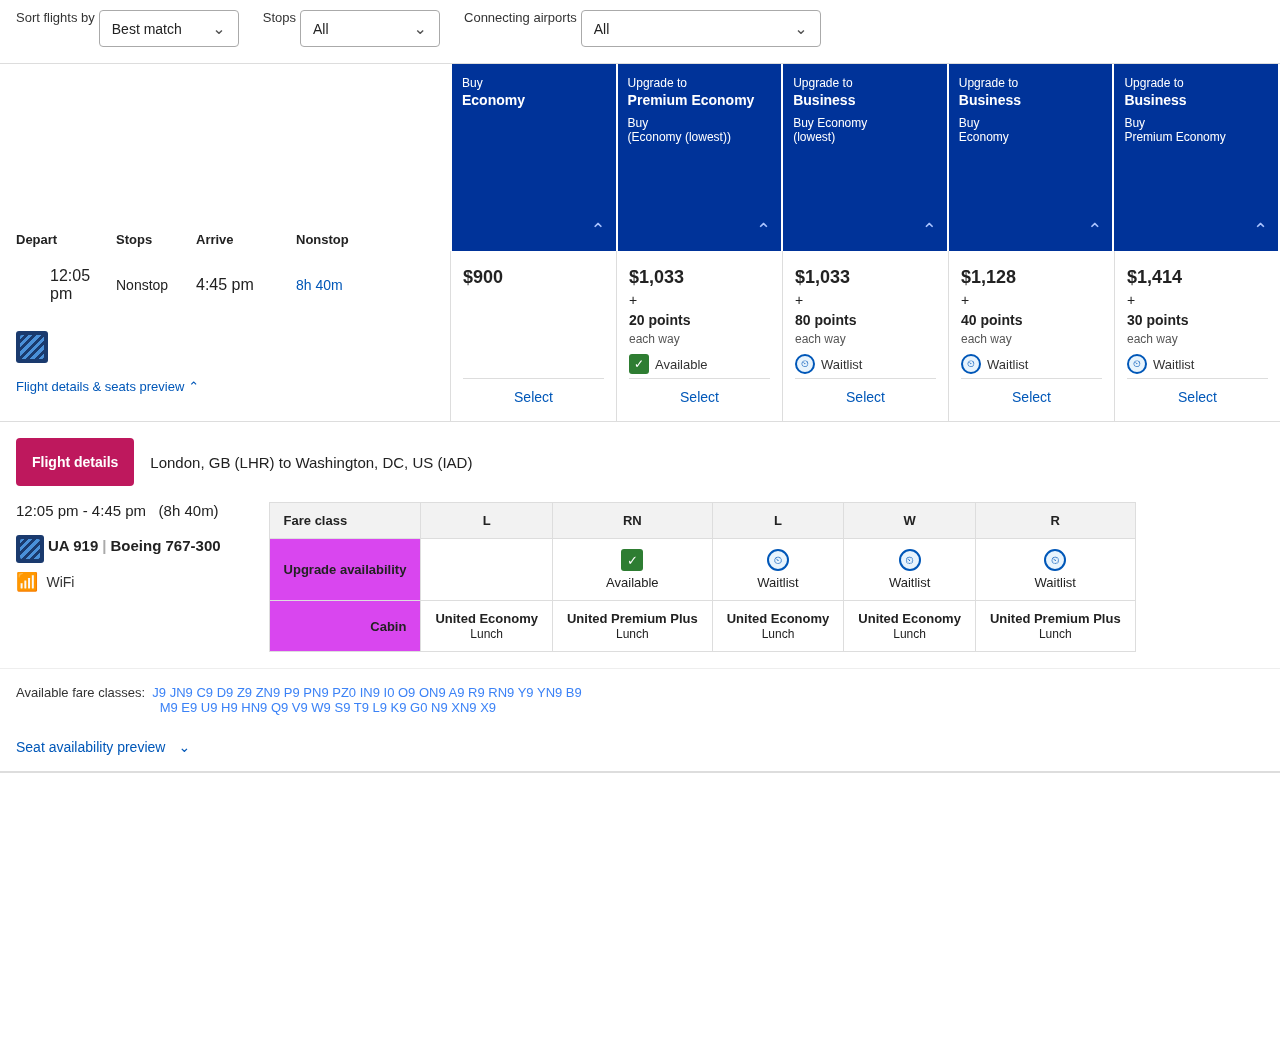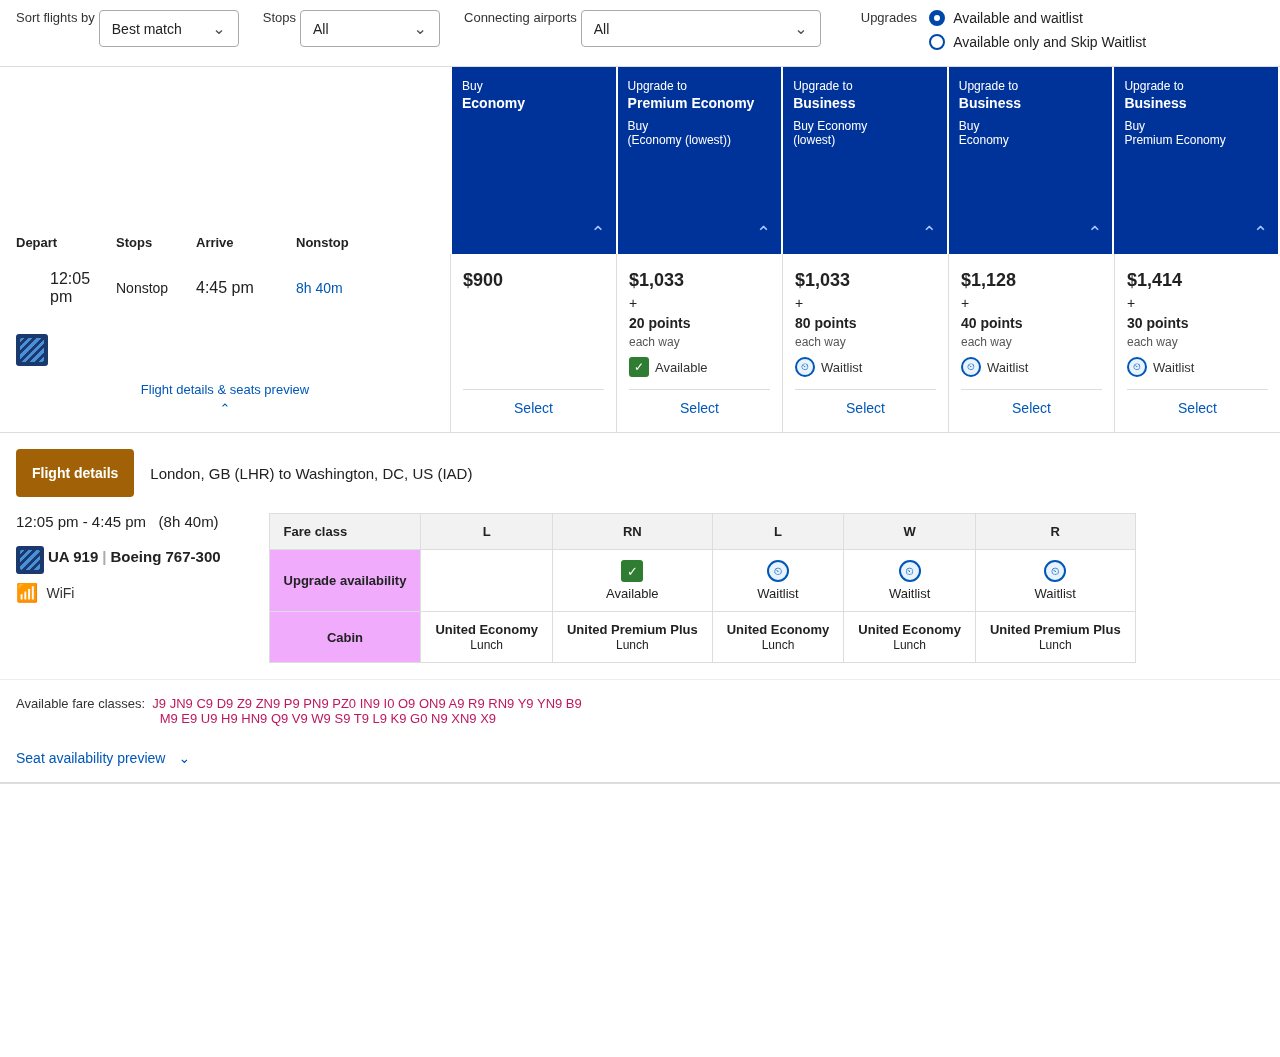--- a/index.html
+++ b/index.html
@@ -110,21 +110,21 @@
       border-radius: 3px;
       margin-top: 8px;
     }
     .airline-logo-inner {
       width: 24px; height: 24px;
       background: repeating-linear-gradient(135deg, #4a90d9 0px, #4a90d9 3px, #1a3a6e 3px, #1a3a6e 6px);
       border-radius: 2px;
     }
     .flight-link {
       color: #0057b8; font-size: 13px; text-decoration: none; display: flex; align-items: center; gap: 4px;
-      cursor: pointer; margin-top: 8px; flex-direction: column;
+      cursor: pointer; margin-top: 8px;
     }
 
     .price-cells { display: flex; flex: 1; }
     .price-cell {
       flex: 1;
       border-left: 1px solid #ddd;
       padding: 16px 12px;
       display: flex;
       flex-direction: column;
       gap: 4px;
@@ -152,56 +152,56 @@
       cursor: pointer; font-weight: normal;
     }
 
     .flight-details-section {
       padding: 0 0 0 0;
     }
     .flight-details-tab-row {
       display: flex; align-items: center; gap: 16px; padding: 16px;
     }
     .flight-details-tab {
-      background: #a16207; color: #fff; padding: 16px 16px;
+      background: #be185d; color: #fff; padding: 16px 16px;
       border-radius: 4px; font-size: 14px; font-weight: bold; cursor: pointer;
     }
     .flight-route-text { font-size: 15px; color: #222; }
 
     .flight-meta { display: flex; align-items: flex-start; gap: 48px; padding: 0 16px 16px; }
     .flight-meta-left { display: flex; flex-direction: column; gap: 8px; }
     .time-range { font-size: 15px; color: #222; }
     .flight-number-row { display: flex; align-items: center; gap: 4px; font-size: 15px; font-weight: bold; }
     .divider-pipe { color: #aaa; }
     .wifi-row { display: flex; align-items: center; gap: 8px; font-size: 14px; color: #333; }
     .wifi-icon { font-size: 18px; color: #333; }
 
     .fare-table { flex: 1; border-collapse: collapse; font-size: 13px; }
     .fare-table th, .fare-table td { border: 1px solid #ddd; padding: 10px 14px; text-align: center; }
     .fare-table th { background: #f2f2f2; font-weight: bold; }
-    .fare-table td:first-child { text-align: center; font-weight: bold; background: #f0abfc; }
+    .fare-table td:first-child { text-align: right; font-weight: bold; background: #d946ef; }
     .fare-table th:first-child { text-align: left; margin-left: 12px; }
     .avail-badge {
       background: #2e7d32; border-radius: 3px; color: #fff; width: 22px; height: 22px;
       display: inline-flex; align-items: center; justify-content: center; font-size: 13px; margin: 0 auto;
     }
     .wait-badge {
       background: #e8f4fd; border-radius: 50%; border: 2px solid #0057b8;
       color: #0057b8; width: 22px; height: 22px;
       display: inline-flex; align-items: center; justify-content: center; font-size: 11px; margin: 0 auto;
     }
     .cabin-label { font-weight: bold; }
     .cabin-sub { font-weight: normal; font-size: 12px; }
 
     .available-fares-row {
       padding: 16px 16px 8px;
       font-size: 13px; color: #333;
       border-top: 1px solid #eee;
     }
-    .fare-codes { color: #be185d; }
+    .fare-codes { color: #3b82f6; }
     .seat-preview-link {
       color: #0057b8; font-size: 14px; display: flex; align-items: center; gap: 13px;
       cursor: pointer; padding: 16px;
     }
     .bottom-border { border-bottom: 2px solid #ddd; }
   </style>
 </head>
 <body>
 
 <div class="filters-bar">
@@ -222,35 +222,20 @@
   </div>
 
   <div class="filter-group">
     <div class="filter-label">Connecting airports</div>
     <div class="filter-select wide">
       <span>All</span>
       <span class="chevron">⌄</span>
     </div>
   </div>
 
-  <div class="filter-group" style="margin-left:16px;">
-    <div class="filter-label">Upgrades</div>
-    <div class="upgrades-group">
-      <div class="radio-option">
-        <div class="radio-circle selected">
-          <div></div>
-        </div>
-        <span>Available and waitlist</span>
-      </div>
-      <div class="radio-option">
-        <div class="radio-circle"></div>
-        <span>Available only and Skip Waitlist</span>
-      </div>
-    </div>
-  </div>
 </div>
 
 <div class="main-table-area">
 
   <div style="display:flex; align-items:stretch;">
 
     <div style="width:450px; flex-shrink:0;">
       <div style="height:160px;"></div>
       <div class="flight-details-header">
         <span>Depart</span>

